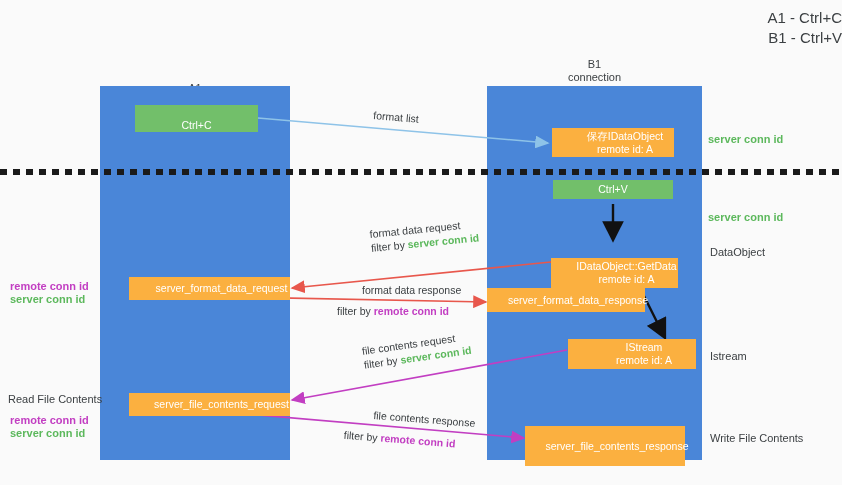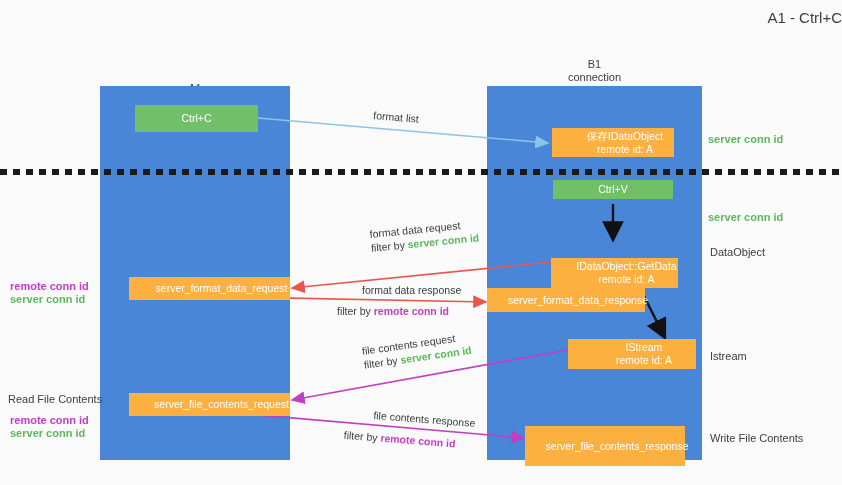--- a/index.html
+++ b/index.html
@@ -49,20 +49,21 @@
     background:repeating-linear-gradient(to right,#1a1a1a 0 7px,transparent 7px 13px);
   }
 </style>
 </head>
 <body>
 
 <div id="stage">
 
   <div class="title">
     <div>A1 - Ctrl+C</div>
+    <div>B1 - Ctrl+V</div>
   </div>
 
   <div class="col-head" style="left:100px;top:58px;width:190px;margin-top:24px;">
     <div>A1</div>
     <div>remote</div>
   </div>
   <div class="col-head" style="left:487px;top:58px;width:215px;">
     <div>B1</div>
     <div>connection</div>
   </div>
@@ -96,21 +97,21 @@
 
     <line x1="630" y1="268" x2="664" y2="336" stroke="#111111" stroke-width="2.4" marker-end="url(#ah-blk)"></line>
 
     <line x1="567" y1="350" x2="292" y2="400" stroke="#c23ec2" stroke-width="1.6" marker-end="url(#ah-mag)"></line>
 
     <line x1="132" y1="404" x2="524" y2="438" stroke="#c23ec2" stroke-width="1.6" marker-end="url(#ah-mag)"></line>
   </svg>
 
   <div class="dashline" style="top:169px;"></div>
 
-  <div class="box green" style="left:135px;top:105px;width:123px;height:27px;">
+  <div class="box green" style="left:135px;top:105px;width:123px;height:27px;justify-content:flex-end;">
     <div>Ctrl+C</div>
   </div>
 
   <div class="box orange" style="left:552px;top:128px;width:122px;height:29px;">
     <div>保存IDataObject</div>
     <div class="l2">remote id: A</div>
   </div>
 
   <div class="box green" style="left:553px;top:180px;width:120px;height:19px;">
     <div>Ctrl+V</div>

